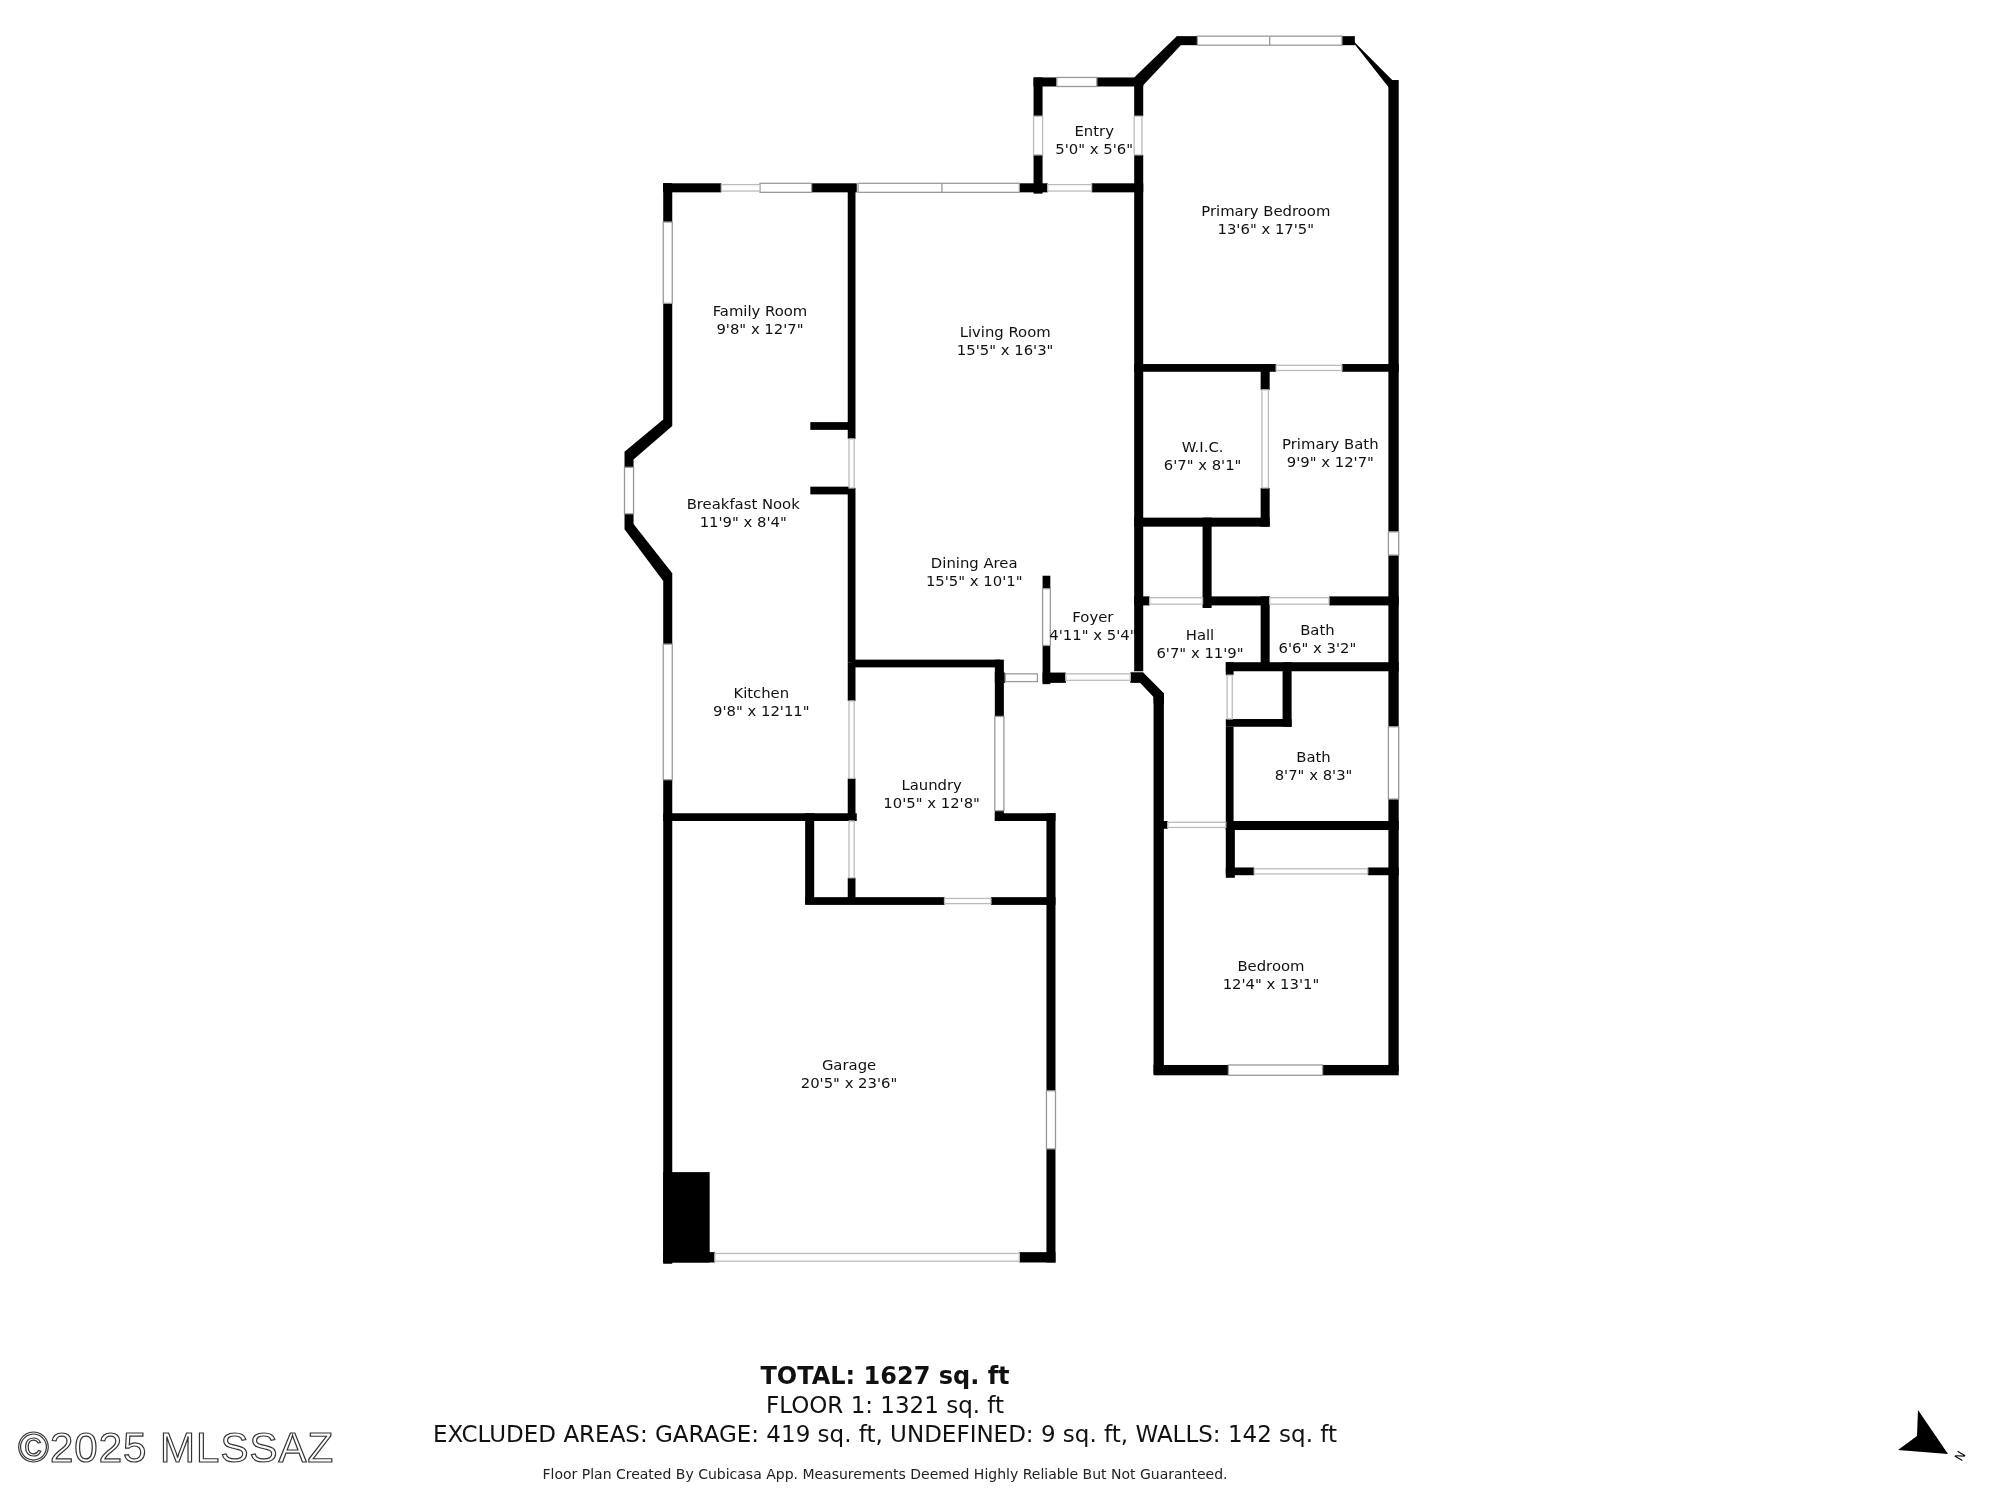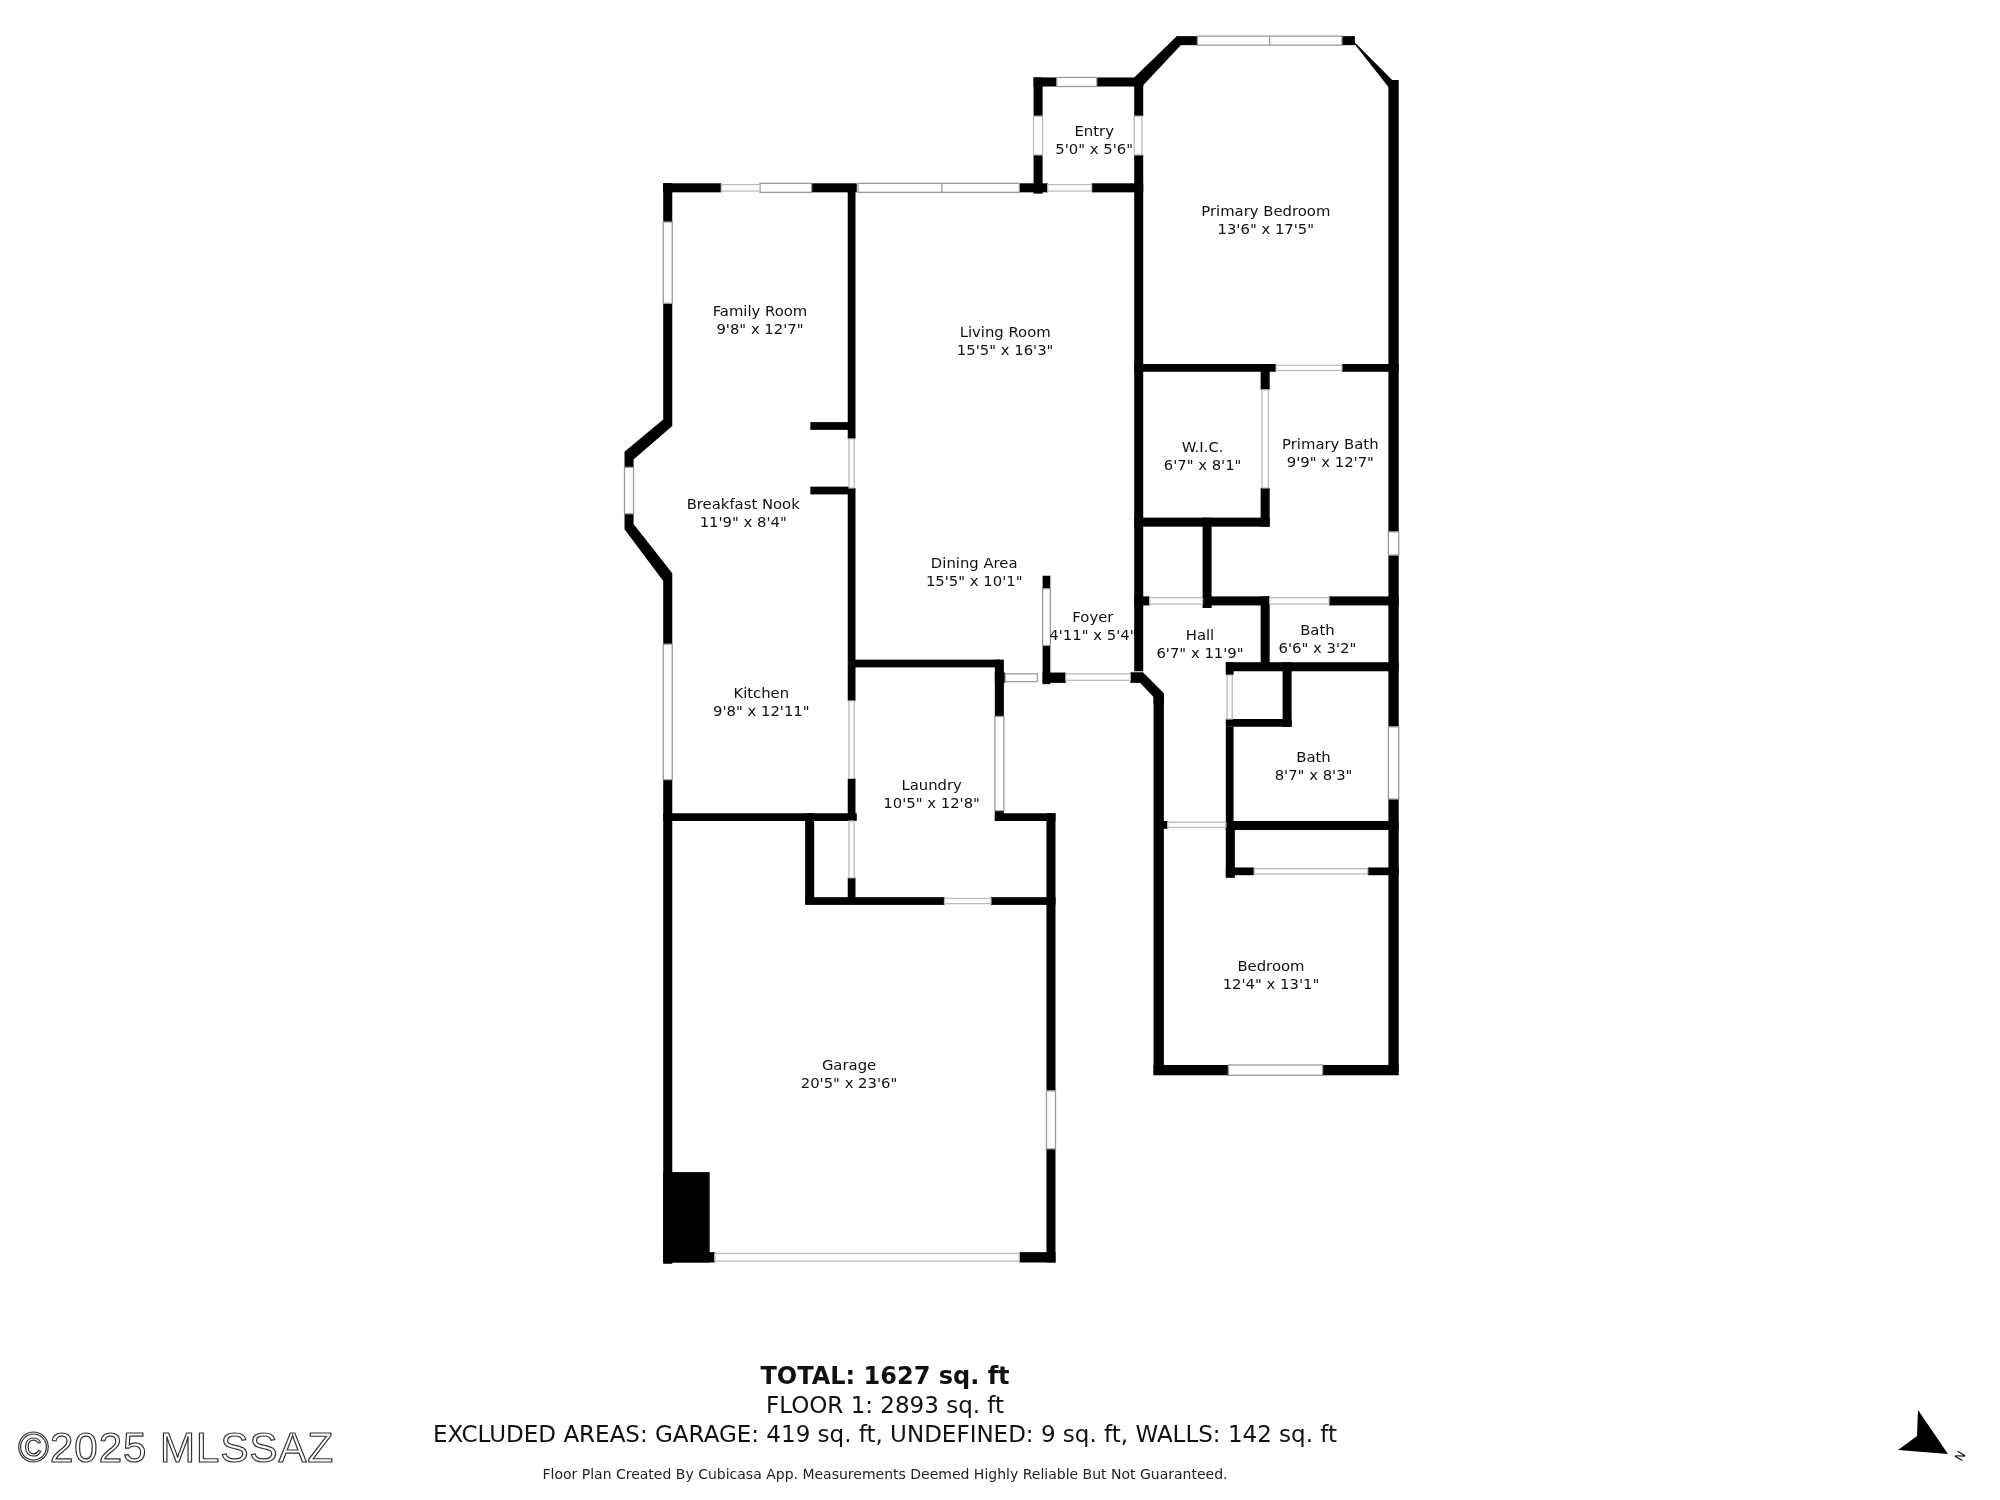--- a/index.html
+++ b/index.html
@@ -168,21 +168,21 @@
     <text class="rlabel" x="1021" y="492"><tspan>Bath</tspan><tspan x="1021" dy="14">6'6" x 3'2"</tspan></text>
     <text class="rlabel" x="590" y="541"><tspan>Kitchen</tspan><tspan x="590" dy="14">9'8" x 12'11"</tspan></text>
     <text class="rlabel" x="722" y="612"><tspan>Laundry</tspan><tspan x="722" dy="14">10'5" x 12'8"</tspan></text>
     <text class="rlabel" x="1018" y="590"><tspan>Bath</tspan><tspan x="1018" dy="14">8'7" x 8'3"</tspan></text>
     <text class="rlabel" x="985" y="752"><tspan>Bedroom</tspan><tspan x="985" dy="14">12'4" x 13'1"</tspan></text>
     <text class="rlabel" x="658" y="829"><tspan>Garage</tspan><tspan x="658" dy="14">20'5" x 23'6"</tspan></text>
   </g>
 </svg>
 
 <div class="summary total">TOTAL: 1627 sq. ft</div>
-<div class="summary floor">FLOOR 1: 2893 sq. ft</div>
+<div class="summary floor">FLOOR 1: 1321 sq. ft</div>
 <div class="summary excluded">EXCLUDED AREAS: GARAGE: 419 sq. ft, UNDEFINED: 9 sq. ft, WALLS: 142 sq. ft</div>
 <div class="summary disclaimer">Floor Plan Created By Cubicasa App. Measurements Deemed Highly Reliable But Not Guaranteed.</div>
 
 <div class="copyright">©2025 MLSSAZ</div>
 
 <svg class="compass" viewBox="0 0 80 60" xmlns="http://www.w3.org/2000/svg">
   <polygon points="28,2 58,46 8,42 27,28" fill="#000"></polygon>
   <text x="68" y="56" font-size="12" font-family="DejaVu Sans, sans-serif" transform="rotate(-60 68 52)">N</text>
 </svg>
 

